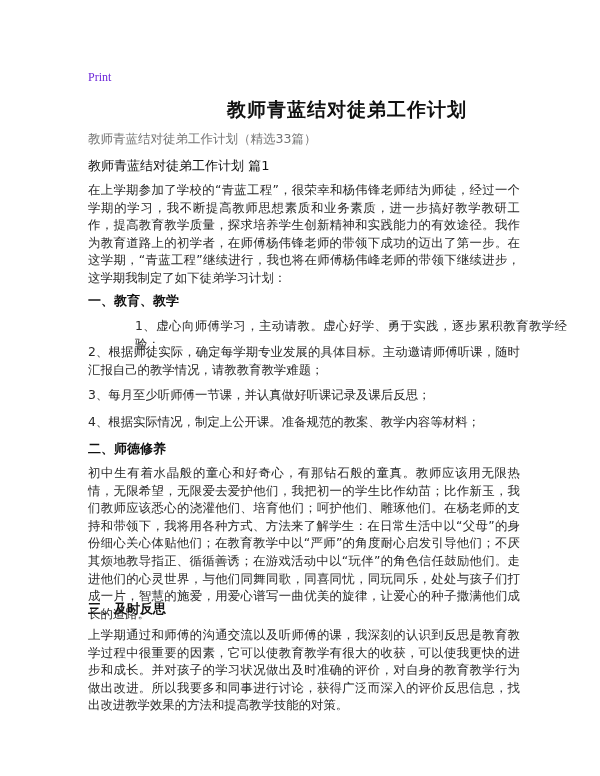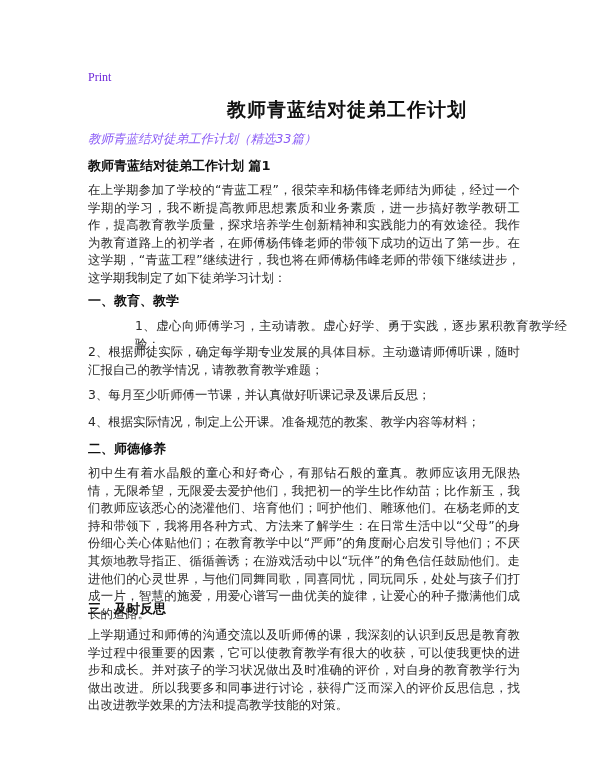--- a/index.html
+++ b/index.html
@@ -1,21 +1,21 @@
 <!DOCTYPE html>
 <html><head>
 <meta charset="utf-8">
 <style>
   html, body { margin: 0; padding: 0; background: #ffffff; }
   body { width: 600px; height: 776px; overflow: hidden; position: relative;
          font-family: "DejaVu Sans", "Liberation Sans", sans-serif; color: #222; }
   .print { position: absolute; left: 88px; top: 70px; font-family: "Liberation Serif", serif; font-size: 12px; color: #6d28d9; }
   .title { position: absolute; left: 0; width: 600px; top: 97px; text-align: center; font-size: 19px; font-weight: bold; color: #111; letter-spacing: 1px; padding-left: 47px; }
-  .subtitle { position: absolute; left: 88px; top: 131px; font-size: 12.5px; color: #8b5cf6; font-style: italic; }
-  .h1 { position: absolute; left: 88px; top: 157px; font-size: 13px; font-weight: bold; color: #111; }
+  .subtitle { position: absolute; left: 88px; top: 131px; font-size: 12.5px; color: #737373; }
+  .h1 { position: absolute; left: 88px; top: 157px; font-size: 13px; font-weight: normal; color: #111; }
   .para { position: absolute; left: 88px; width: 432px; font-size: 12.4px; line-height: 17.6px; color: #2a2a2a; text-align: justify; }
   .sec { position: absolute; left: 88px; font-size: 13px; font-weight: bold; color: #111; }
 </style>
 </head>
 <body>
 
 <div class="print">Print</div>
 <div class="title">教师青蓝结对徒弟工作计划</div>
 <div class="subtitle">教师青蓝结对徒弟工作计划（精选33篇）</div>
 <div class="h1">教师青蓝结对徒弟工作计划 篇1</div>

